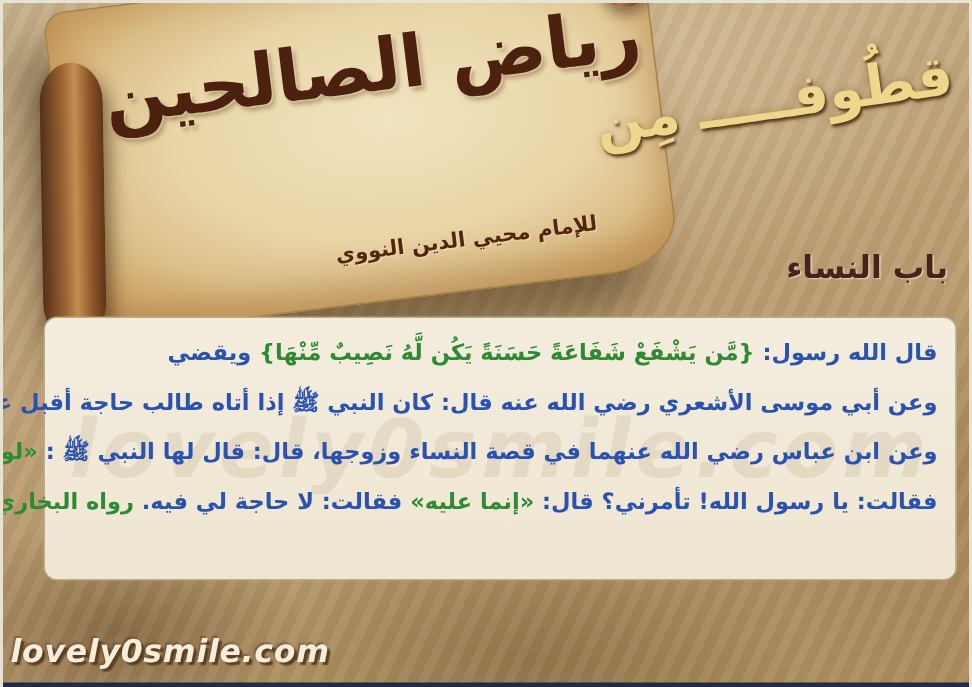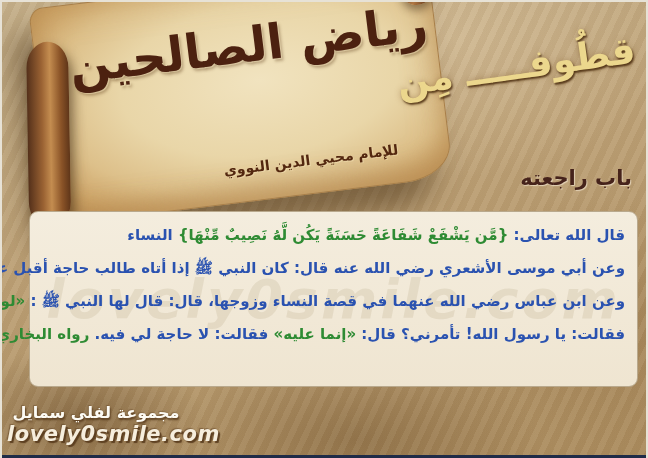--- a/index.html
+++ b/index.html
@@ -113,31 +113,30 @@
   <div class="scroll-wrap">
     <div class="scroll-sheet"></div>
     <div class="scroll-roll"></div>
     <div class="scroll-tip"></div>
     <div class="scroll-title">رياض الصالحين</div>
     <div class="scroll-subtitle">للإمام محيي الدين النووي</div>
   </div>
 
   <div class="qutuf">قطُوفـــــ مِن</div>
 
-  <div class="chapter">باب راجعته</div>
+  <div class="chapter">باب النساء</div>
 
   <div class="hadith-box">
     <div class="ghost">lovely0smile.com</div>
     <div class="hadith-lines">
-        <div class="text-line"><span class="seg-blue">قال الله تعالى: </span><span class="seg-green">{مَّن يَشْفَعْ شَفَاعَةً حَسَنَةً يَكُن لَّهُ نَصِيبٌ مِّنْهَا}</span><span class="seg-blue"> النساء</span></div>
+        <div class="text-line"><span class="seg-blue">قال الله رسول: </span><span class="seg-green">{مَّن يَشْفَعْ شَفَاعَةً حَسَنَةً يَكُن لَّهُ نَصِيبٌ مِّنْهَا}</span><span class="seg-blue"> ويقضي</span></div>
         <div class="text-line"><span class="seg-blue">وعن أبي موسى الأشعري رضي الله عنه قال: كان النبي ﷺ إذا أتاه طالب حاجة أقبل على</span></div>
         <div class="text-line"><span class="seg-blue">وعن ابن عباس رضي الله عنهما في قصة النساء وزوجها، قال: قال لها النبي ﷺ : </span><span class="seg-green">«لو راجعته»</span></div>
         <div class="text-line"><span class="seg-blue">فقالت: يا رسول الله! تأمرني؟ قال: </span><span class="seg-green">«إنما عليه» </span><span class="seg-blue">فقالت: لا حاجة لي فيه. </span><span class="seg-green">رواه البخاري.</span></div>
       </div>
   </div>
 
   <div class="credit">
-    <div class="credit-ar">مجموعة لفلي سمايل</div>
     <div class="credit-en">lovely0smile.com</div>
   </div>
 
   <div class="bottom-line"></div>
 </div>
 
 </body></html>

